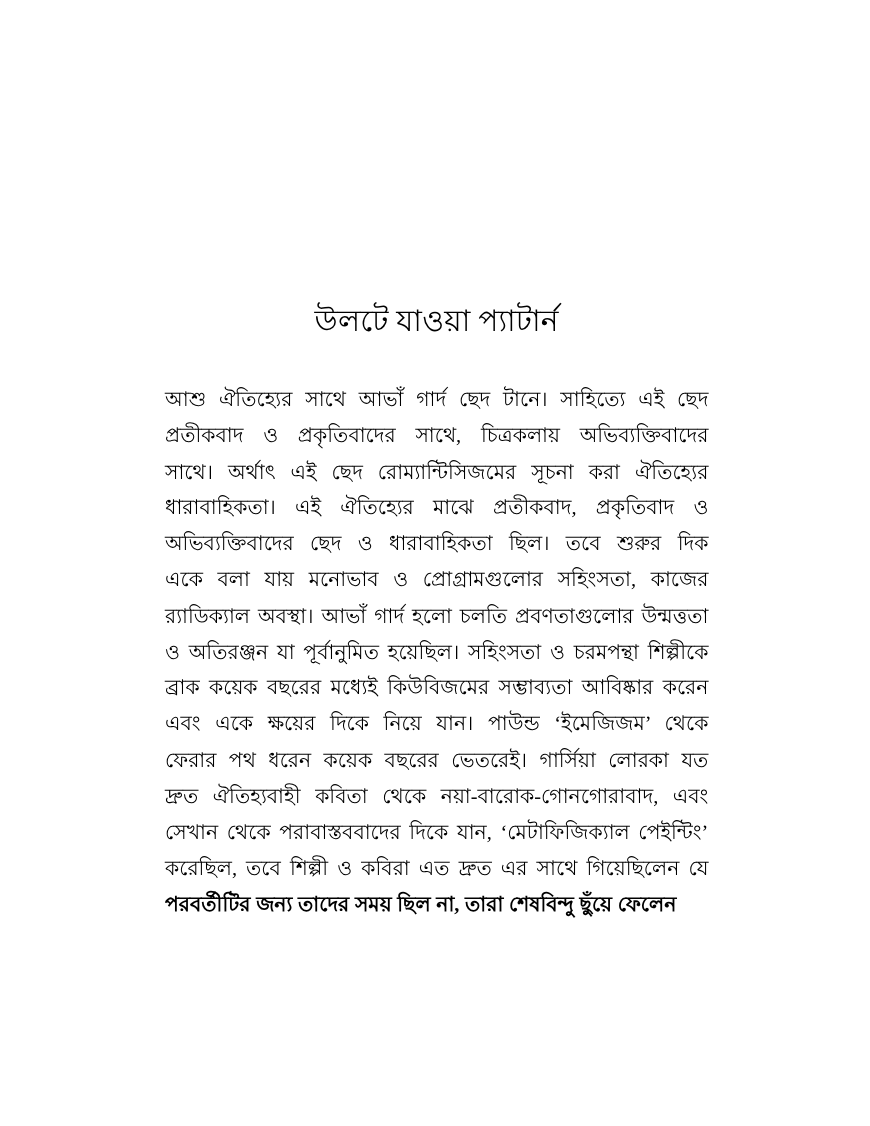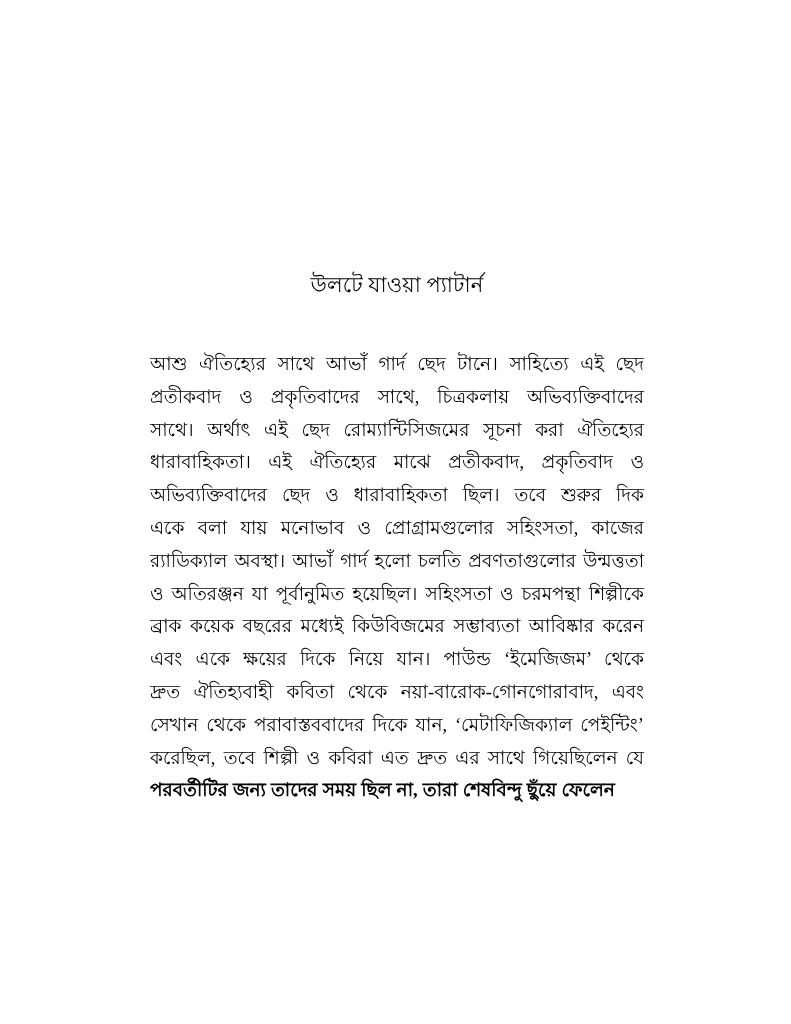--- a/index.html
+++ b/index.html
@@ -32,21 +32,21 @@
     width: 494px;   
     height: 1024px;
   }
 
   .doc-title {
     position: absolute;
     top: 258px;
     left: 0;
     width: 494px;
     text-align: center;
-    font-size: 21px;
+    font-size: 27px;
     line-height: 1.25;
     font-weight: 400;
     letter-spacing: 0.2px;
     color: #000000;
   }
 
   .doc-paragraph {
     position: absolute;
     top: 348px;
     left: 0;
@@ -85,20 +85,21 @@
         <span class="ln">আশু ঐতিহ্যের সাথে আভাঁ গার্দ ছেদ টানে। সাহিত্যে এই ছেদ</span>
         <span class="ln">প্রতীকবাদ ও প্রকৃতিবাদের সাথে, চিত্রকলায় অভিব্যক্তিবাদের</span>
         <span class="ln">সাথে। অর্থাৎ এই ছেদ রোম্যান্টিসিজমের সূচনা করা ঐতিহ্যের</span>
         <span class="ln">ধারাবাহিকতা। এই ঐতিহ্যের মাঝে প্রতীকবাদ, প্রকৃতিবাদ ও</span>
         <span class="ln">অভিব্যক্তিবাদের ছেদ ও ধারাবাহিকতা ছিল। তবে শুরুর দিক</span>
         <span class="ln">একে বলা যায় মনোভাব ও প্রোগ্রামগুলোর সহিংসতা, কাজের</span>
         <span class="ln">র‍্যাডিক্যাল অবস্থা। আভাঁ গার্দ হলো চলতি প্রবণতাগুলোর উন্মত্ততা</span>
         <span class="ln">ও অতিরঞ্জন যা পূর্বানুমিত হয়েছিল। সহিংসতা ও চরমপন্থা শিল্পীকে</span>
         <span class="ln">ব্রাক কয়েক বছরের মধ্যেই কিউবিজমের সম্ভাব্যতা আবিষ্কার করেন</span>
         <span class="ln">এবং একে ক্ষয়ের দিকে নিয়ে যান। পাউন্ড ‘ইমেজিজম’ থেকে</span>
+        <span class="ln">ফেরার পথ ধরেন কয়েক বছরের ভেতরেই। গার্সিয়া লোরকা যত</span>
         <span class="ln">দ্রুত ঐতিহ্যবাহী কবিতা থেকে নয়া-বারোক-গোনগোরাবাদ, এবং</span>
         <span class="ln">সেখান থেকে পরাবাস্তববাদের দিকে যান, ‘মেটাফিজিক্যাল পেইন্টিং’</span>
         <span class="ln">করেছিল, তবে শিল্পী ও কবিরা এত দ্রুত এর সাথে গিয়েছিলেন যে</span>
         <span class="ln last">পরবর্তীটির জন্য তাদের সময় ছিল না, তারা শেষবিন্দু ছুঁয়ে ফেলেন</span>
       </div>
 
   </div>
 </div>
 
 </body></html>

